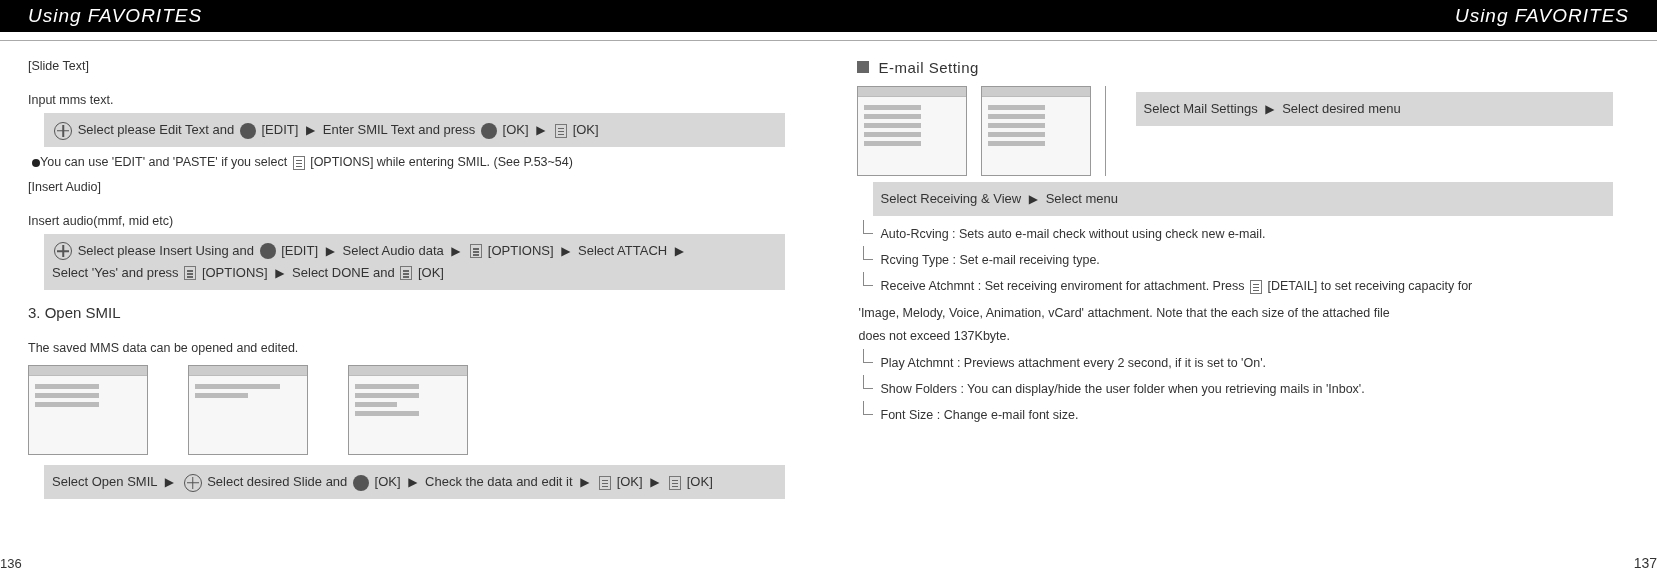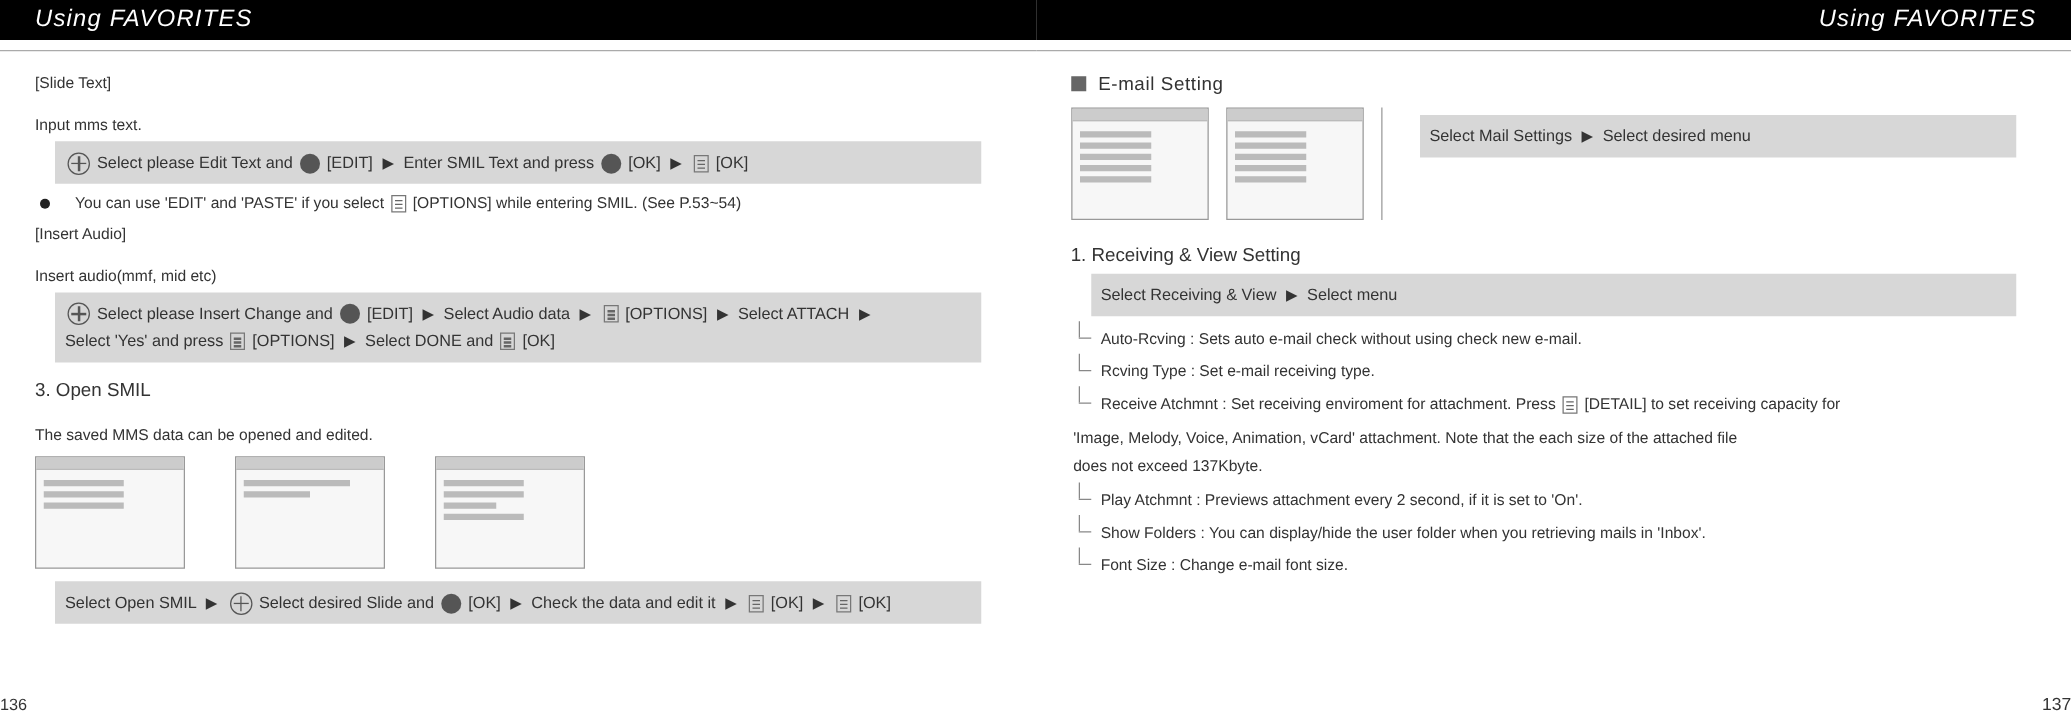--- a/index.html
+++ b/index.html
@@ -34,21 +34,21 @@
   .body-text { font-size: 12.5px; margin-top: 20px; margin-bottom: 6px; }
 
   .gray-bar {
     background: #d7d7d7;
     padding: 6px 8px;
     font-size: 13px;
     line-height: 1.7;
     margin: 6px 16px;
   }
 
-  .bullet-line { display: flex; align-items: flex-start; gap: 20px; margin: 8px 0 8px 4px; font-size: 12.5px; }
+  .bullet-line { display: flex; align-items: flex-start; gap: 0; margin: 8px 0 8px 4px; font-size: 12.5px; }
   .bullet-dot { width: 8px; height: 8px; border-radius: 50%; background: #222; margin-top: 4px; flex: 0 0 auto; }
 
   .section-h { font-size: 15px; font-weight: 500; margin-top: 14px; margin-bottom: 4px; }
 
   .phone-row { display: flex; gap: 40px; margin: 10px 0; flex-wrap: nowrap; }
   .phone {
     width: 120px; height: 90px;
     border: 1px solid #999; background: #f7f7f7;
     position: relative;
   }
@@ -131,21 +131,21 @@
         <span class="icon-menu"></span>
         <span>[OPTIONS] while entering SMIL. (See P.53~54)</span>
       </span>
     </div>
 
     <div class="label">[Insert Audio]</div>
     <div class="body-text">Insert audio(mmf, mid etc)</div>
 
     <div class="gray-bar">
       <span class="icon-nav"></span>
-      <span>Select please Insert Change and</span>
+      <span>Select please Insert Using and</span>
       <span class="icon-center"></span>
       <span>[EDIT]</span>
       <span class="arrow-r">▶</span>
       <span>Select Audio data</span>
       <span class="arrow-r">▶</span>
       <span class="icon-menu"></span>
       <span>[OPTIONS]</span>
       <span class="arrow-r">▶</span>
       <span>Select ATTACH</span>
       <span class="arrow-r">▶</span><br>
@@ -239,21 +239,20 @@
           </div>
         </div>
       <div style="border-left:1px solid #999; height:90px;"></div>
       <div class="gray-bar" style="flex:1; align-self:flex-start;">
         <span>Select Mail Settings</span>
         <span class="arrow-r">▶</span>
         <span>Select desired menu</span>
       </div>
     </div>
 
-    <div class="section-h" style="margin-top:20px">1. Receiving &amp; View Setting</div>
 
     <div class="gray-bar">
       <span>Select Receiving &amp; View</span>
       <span class="arrow-r">▶</span>
       <span>Select menu</span>
     </div>
 
     <div class="list-tree">
       <div class="tree-item">
         <span class="tree-branch"></span>

